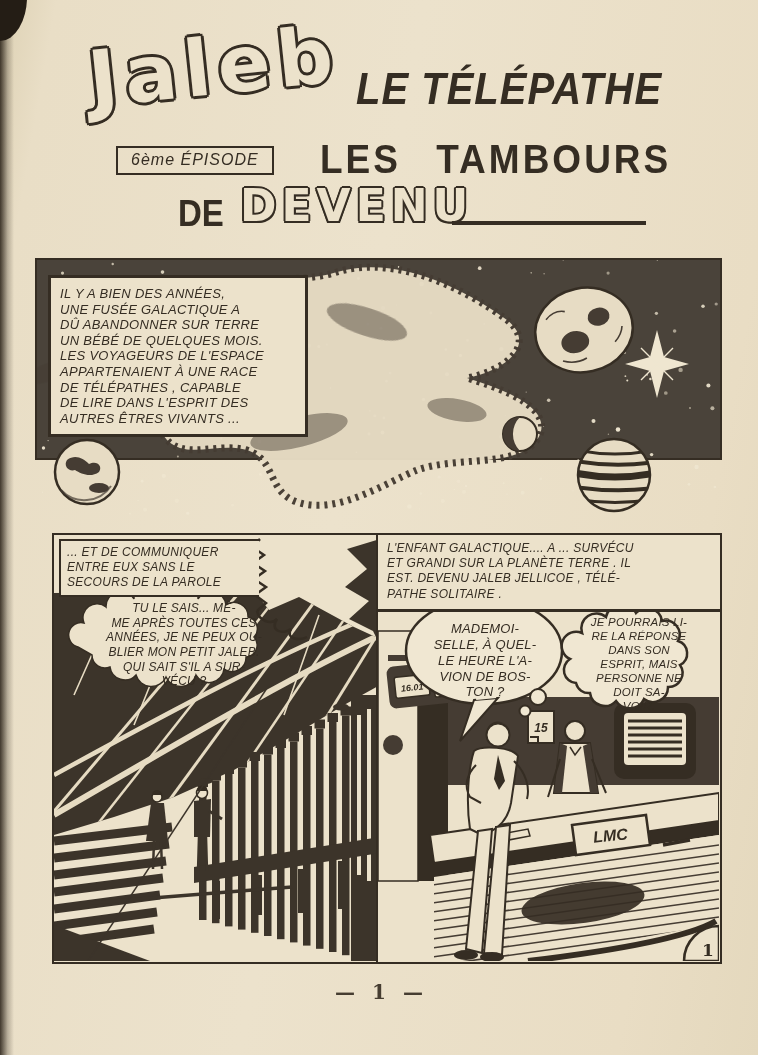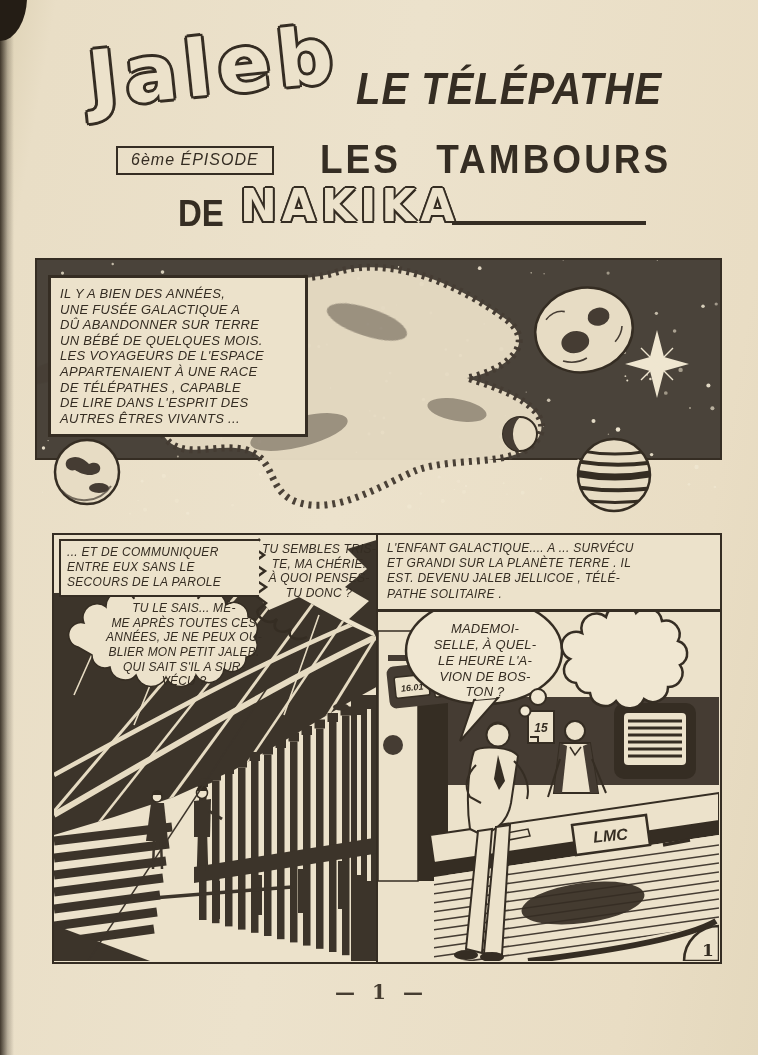--- a/index.html
+++ b/index.html
@@ -53,21 +53,21 @@
 
 <div class="page">
   <div class="binding"></div>
   <div class="corner-blob"></div>
 
   <div class="series-title">Jaleb</div>
   <div class="series-sub">LE TÉLÉPATHE</div>
   <div class="episode-badge">6ème ÉPISODE</div>
   <div class="title-tambours">LES TAMBOURS</div>
   <div class="title-de">DE</div>
-  <div class="title-nakika">NAKIKA</div>
+  <div class="title-nakika">DEVENU</div>
   <div class="title-rule"></div>
 
   <div class="panel" id="panel1">
     <svg width="682" height="255" viewBox="0 0 682 255">
       <g id="starfield">
           <circle cx="410.0" cy="114.3" r="2.05" fill="#efe6d0" opacity="0.83"></circle>
           <circle cx="119.2" cy="134.3" r="1.06" fill="#efe6d0" opacity="0.81"></circle>
           <circle cx="590.3" cy="120.4" r="1.02" fill="#efe6d0" opacity="0.94"></circle>
           <circle cx="508.6" cy="78.3" r="0.94" fill="#efe6d0" opacity="0.75"></circle>
           <circle cx="468.3" cy="155.7" r="0.61" fill="#efe6d0" opacity="0.74"></circle>
@@ -359,24 +359,20 @@
         <path d="M145,302 L144,336 M152,302 L153,336" stroke="#3c342a" stroke-width="2.5"></path>
       </g>
       <ellipse cx="287" cy="172" rx="8" ry="3.5" fill="#3c342a"></ellipse>
       <ellipse cx="152" cy="246" rx="7" ry="3" fill="#3c342a"></ellipse>
       <line x1="215" y1="150" x2="34" y2="426" stroke="#3c342a" stroke-width="1.5"></line>
       <polygon points="326,4 293,14 313,34 291,52 315,66 295,84 319,96 326,110" fill="#3c342a"></polygon>
     </svg>
     <div class="caption cap2">... ET DE COMMUNIQUER
 ENTRE EUX SANS LE
 SECOURS DE LA PAROLE</div>
-    <div class="bubble-text" style="left:206px;top:7px;width:118px;">TU SEMBLES TRIS-
-TE, MA CHÉRIE.
-À QUOI PENSES-
-TU DONC ?</div>
     <div class="bubble-text" style="left:38px;top:66px;width:184px;">TU LE SAIS... MÊ-
 ME APRÈS TOUTES CES
 ANNÉES, JE NE PEUX OU-
 BLIER MON PETIT JALEB.
 QUI SAIT S'IL A SUR-
 VÉCU ?</div>
   </div>
 
   <div class="panel" id="panel3">
     <svg width="341" height="426" viewBox="0 0 341 426">
@@ -478,16 +474,23 @@
     </svg>
     <div class="caption cap3">L'ENFANT GALACTIQUE.... A ... SURVÉCU
 ET GRANDI SUR LA PLANÈTE TERRE . IL
 EST. DEVENU JALEB JELLICOE , TÉLÉ-
 PATHE SOLITAIRE .</div>
     <div class="bubble-text" style="left:36px;top:86px;width:142px;font-size:13px;">MADEMOI-
 SELLE, À QUEL-
 LE HEURE L'A-
 VION DE BOS-
 TON ?</div>
+    <div class="bubble-text" style="left:196px;top:80px;width:130px;font-size:11.5px;">JE POURRAIS LI-
+RE LA RÉPONSE
+DANS SON
+ESPRIT, MAIS
+PERSONNE NE
+DOIT SA-
+VOIR.</div>
   </div>
 
   <div class="footer-number">— 1 —</div>
 </div>
 
 </body></html>

